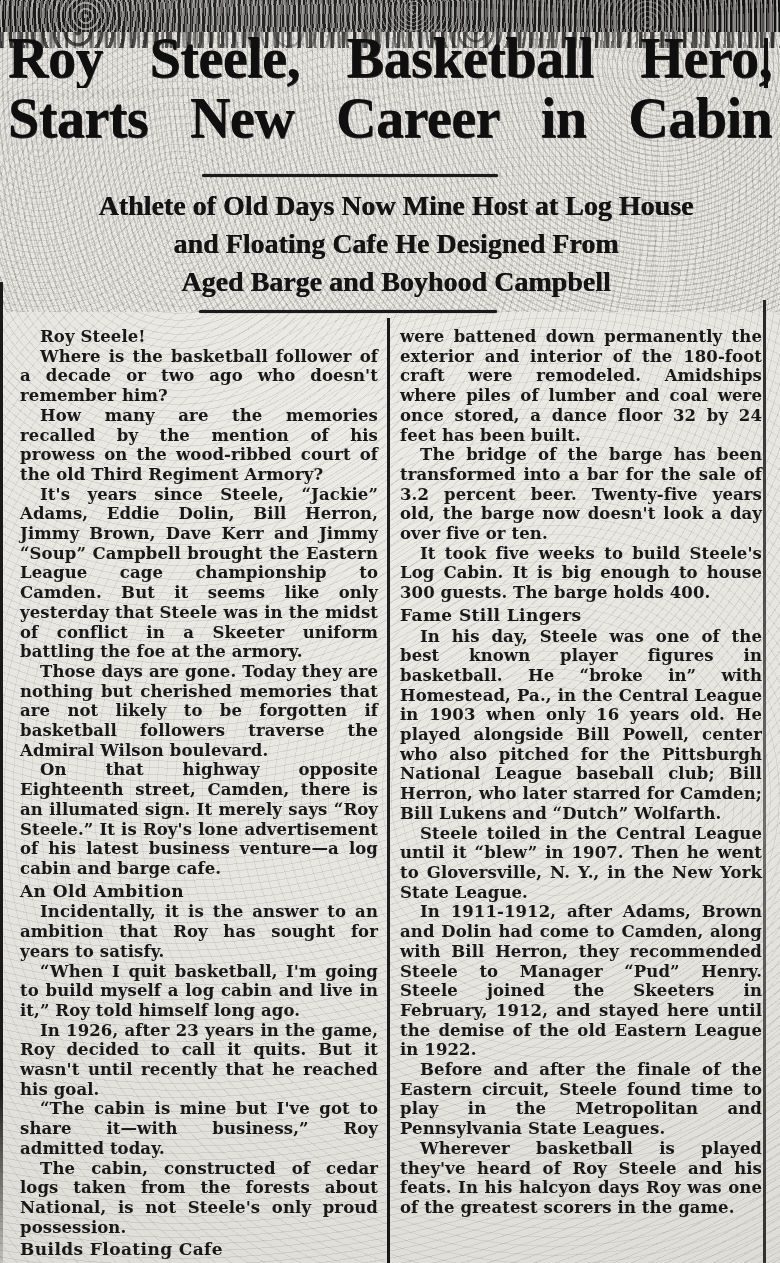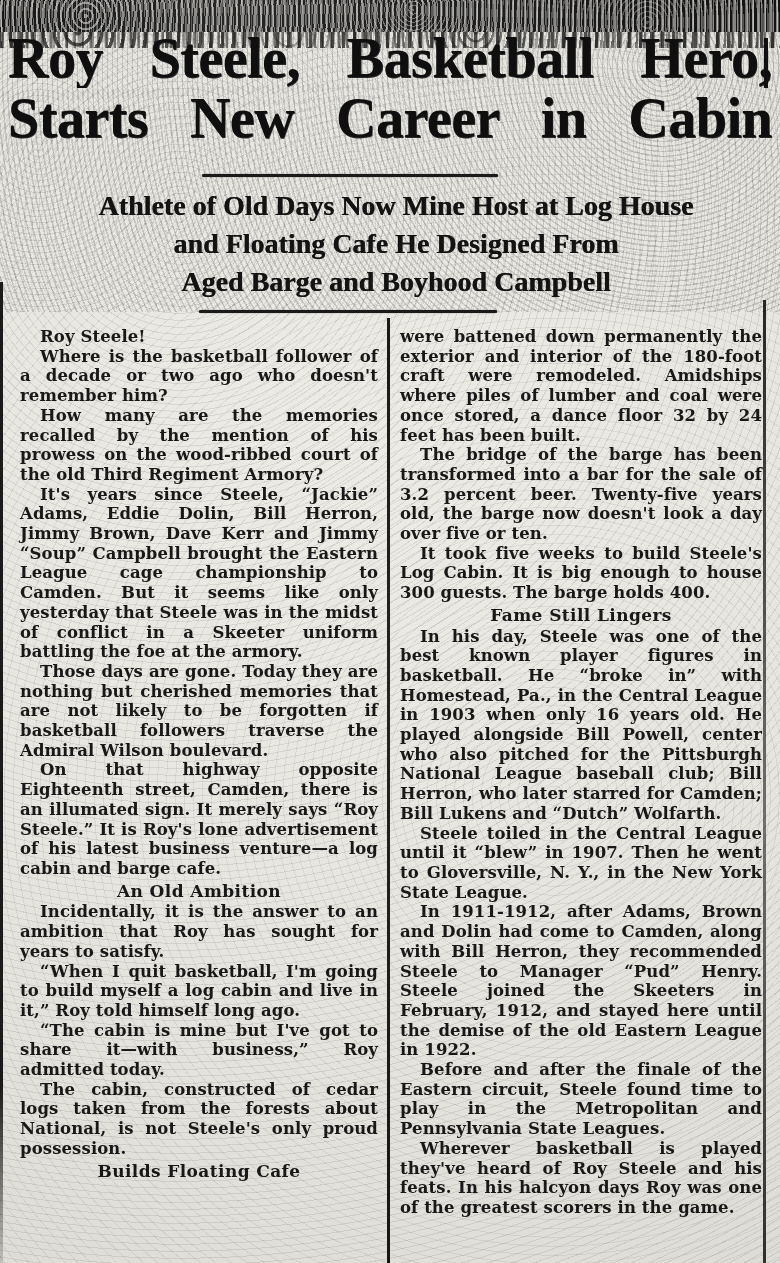--- a/index.html
+++ b/index.html
@@ -61,21 +61,21 @@
     text-shadow:0.4px 0.4px 0 #2e2e2e;
   }
   .col {
     position:absolute; top:327px;
     font-family:"DejaVu Serif", serif; font-weight:700;
     font-size:16.5px; line-height:19.7px; text-align:justify;
     color:#181818; letter-spacing:0.1px;
   }
   .col p { margin:0; text-indent:20px; }
   .col p.noindent { text-indent:0; }
-  .col p.crosshead { text-align:center; text-indent:0; margin:3px 0 1px 0; font-size:17px; letter-spacing:0.4px; }
+  .col p.crosshead { text-indent:0; margin:3px 0 1px 0; font-size:17px; letter-spacing:0.4px; }
   .col-left  { left:20px;  width:358px; }
   .col-right { left:400px; width:362px; }
   .rule-center {
     position:absolute; left:387px; top:318px; width:3px; height:945px;
     background:linear-gradient(#191919, #232323 40%, #161616);
   }
   .rule-left {
     position:absolute; left:0; top:282px; width:3px; height:981px;
     background:linear-gradient(#1a1a1a 82%, rgba(26,26,26,0.15));
   }
@@ -118,20 +118,21 @@
   <div class="col col-left">
     <p>Roy Steele!</p>
     <p>Where is the basketball follower of a decade or two ago who doesn't remember him?</p>
     <p>How many are the memories recalled by the mention of his prowess on the wood-ribbed court of the old Third Regiment Armory?</p>
     <p>It's years since Steele, “Jackie” Adams, Eddie Dolin, Bill Herron, Jimmy Brown, Dave Kerr and Jimmy “Soup” Campbell brought the Eastern League cage championship to Camden. But it seems like only yesterday that Steele was in the midst of conflict in a Skeeter uniform battling the foe at the armory.</p>
     <p>Those days are gone. Today they are nothing but cherished memories that are not likely to be forgotten if basketball followers traverse the Admiral Wilson boulevard.</p>
     <p>On that highway opposite Eighteenth street, Camden, there is an illumated sign. It merely says “Roy Steele.” It is Roy's lone advertisement of his latest business venture—a log cabin and barge cafe.</p>
     <p class="crosshead">An Old Ambition</p>
     <p>Incidentally, it is the answer to an ambition that Roy has sought for years to satisfy.</p>
     <p>“When I quit basketball, I'm going to build myself a log cabin and live in it,” Roy told himself long ago.</p>
+    <p>In 1926, after 23 years in the game, Roy decided to call it quits. But it wasn't until recently that he reached his goal.</p>
     <p>“The cabin is mine but I've got to share it—with business,” Roy admitted today.</p>
     <p>The cabin, constructed of cedar logs taken from the forests about National, is not Steele's only proud possession.</p>
     <p class="crosshead">Builds Floating Cafe</p>
   </div>
 
   <div class="col col-right">
     <p class="noindent">were battened down permanently the exterior and interior of the 180-foot craft were remodeled. Amidships where piles of lumber and coal were once stored, a dance floor 32 by 24 feet has been built.</p>
     <p>The bridge of the barge has been transformed into a bar for the sale of 3.2 percent beer. Twenty-five years old, the barge now doesn't look a day over five or ten.</p>
     <p>It took five weeks to build Steele's Log Cabin. It is big enough to house 300 guests. The barge holds 400.</p>
     <p class="crosshead">Fame Still Lingers</p>

